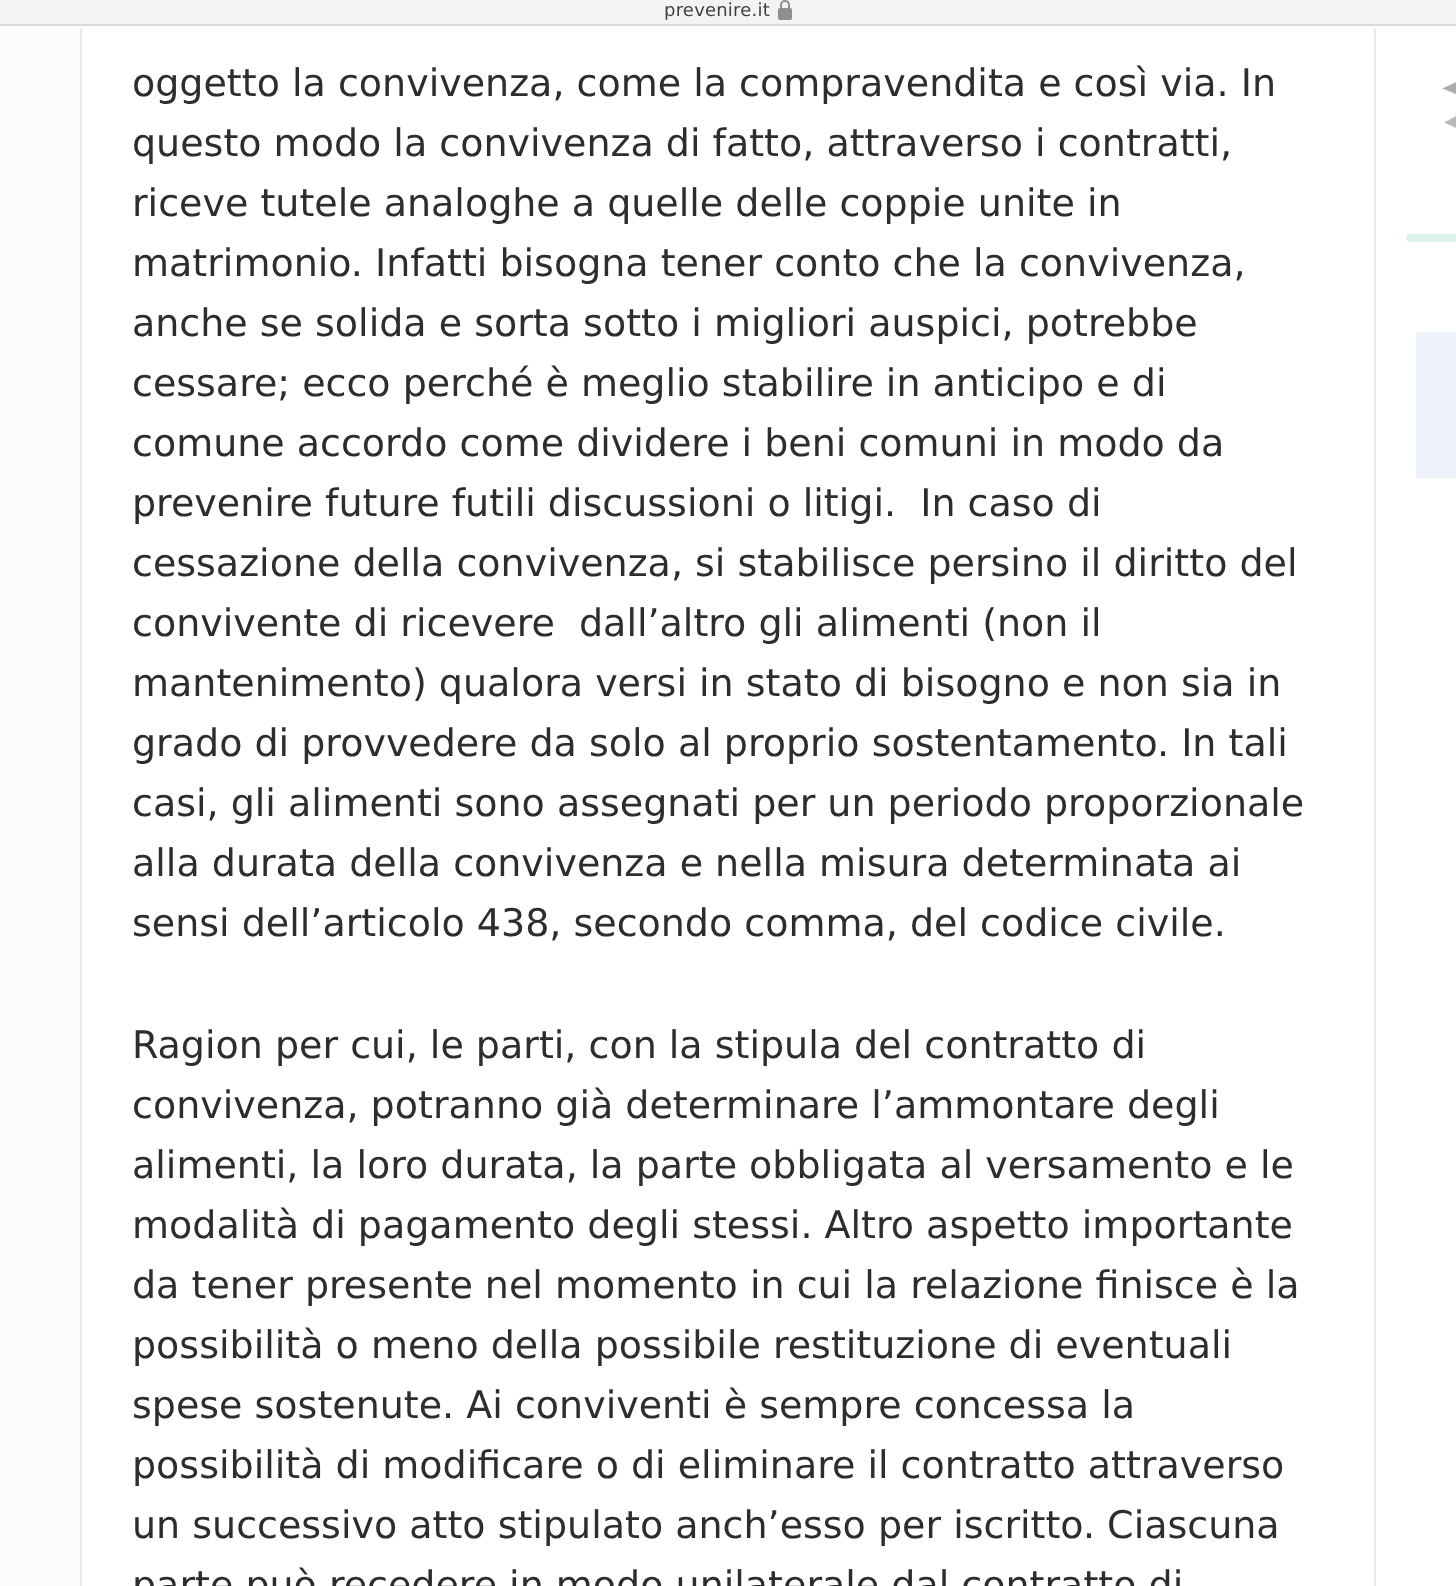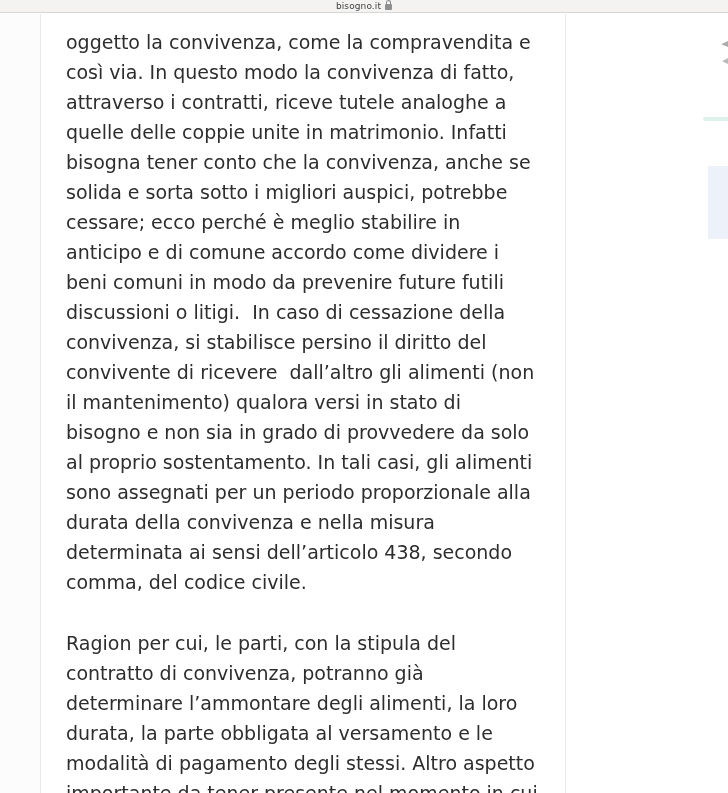--- a/index.html
+++ b/index.html
@@ -59,21 +59,21 @@
     left: 0; top: 14px;
     width: 41px;
     height: 779px;
     background: #fcfcfc;
     border-right: 1px solid #e8e8e8;
     box-sizing: border-box;
   }
   .content {
     position: absolute;
     left: 42px; top: 14px;
-    width: 524px;
+    width: 646px;
     height: 779px;
     background: #ffffff;
     border-right: 1px solid #e8e8e8;
     box-sizing: border-box;
     padding: 13px 26px 0 24px;
   }
   .content p {
     margin: 0 0 31px 0;
     font-size: 19px;
     line-height: 30px;
@@ -115,21 +115,21 @@
     top: 152px;
     width: 20px;
     height: 73px;
     background: #edf2fa;
   }
 </style>
 </head>
 <body>
 
 <div class="urlbar">
-  <span class="urlbar-text">bisogno.it</span>
+  <span class="urlbar-text">prevenire.it</span>
   <span class="lock"></span>
 </div>
 
 <div class="left-gutter"></div>
 
 <main class="content">
   <p>oggetto la convivenza, come la compravendita e così via. In questo modo la convivenza di fatto, attraverso i contratti, riceve tutele analoghe a quelle delle coppie unite in matrimonio. Infatti bisogna tener conto che la convivenza, anche se solida e sorta sotto i migliori auspici, potrebbe cessare; ecco perché è meglio stabilire in anticipo e di comune accordo come dividere i beni comuni in modo da prevenire future futili discussioni o litigi.  In caso di cessazione della convivenza, si stabilisce persino il diritto del convivente di ricevere  dall’altro gli alimenti (non il mantenimento) qualora versi in stato di bisogno e non sia in grado di provvedere da solo al proprio sostentamento. In tali casi, gli alimenti sono assegnati per un periodo proporzionale alla durata della convivenza e nella misura determinata ai sensi dell’articolo 438, secondo comma, del codice civile.</p>
   <p>Ragion per cui, le parti, con la stipula del contratto di convivenza, potranno già determinare l’ammontare degli alimenti, la loro durata, la parte obbligata al versamento e le modalità di pagamento degli stessi. Altro aspetto importante da tener presente nel momento in cui la relazione finisce è la possibilità o meno della possibile restituzione di eventuali spese sostenute. Ai conviventi è sempre concessa la possibilità di modificare o di eliminare il contratto attraverso un successivo atto stipulato anch’esso per iscritto. Ciascuna parte può recedere in modo unilaterale dal contratto di convivenza.</p>
 </main>
 

